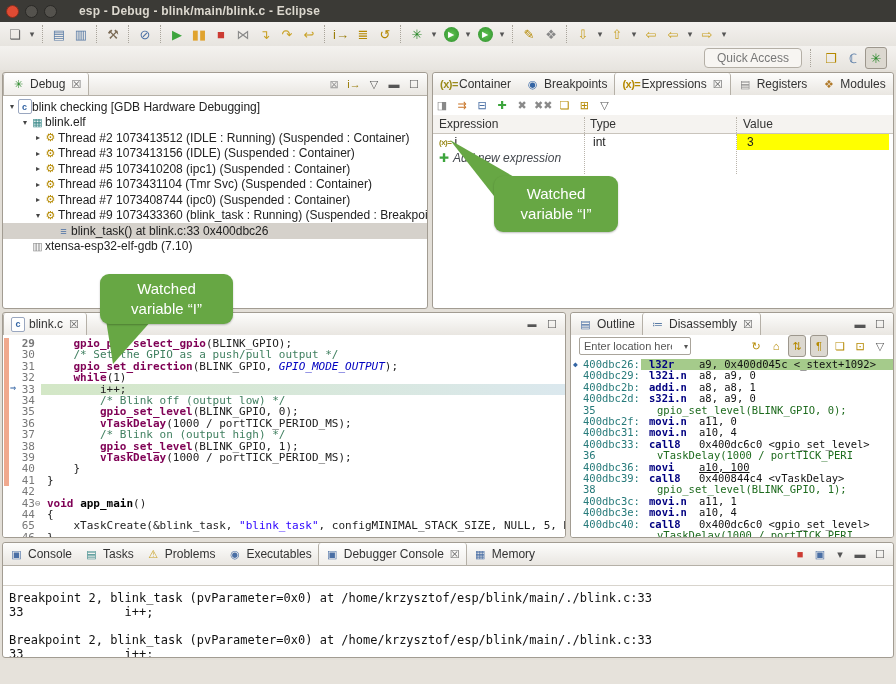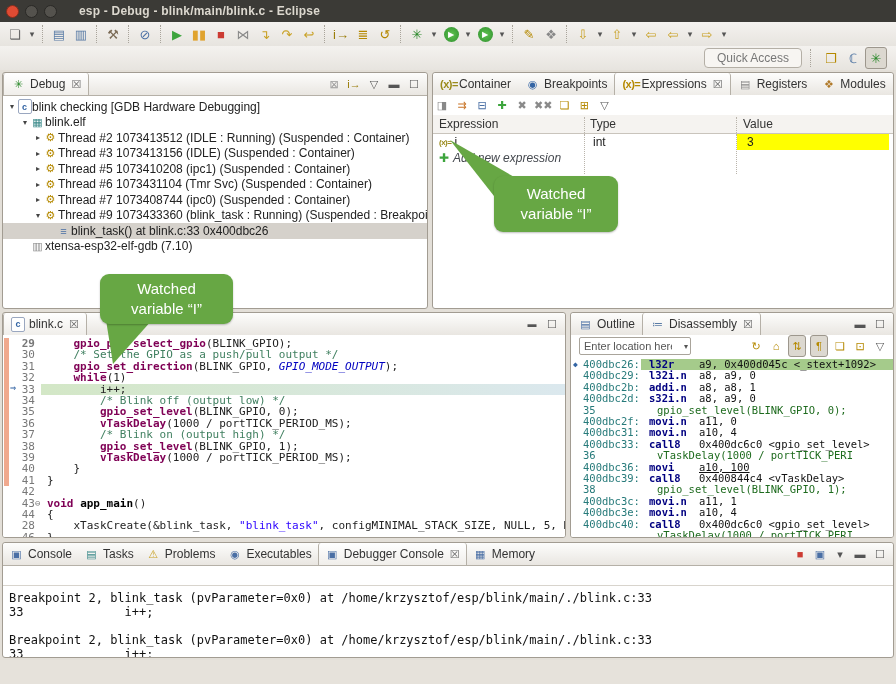--- a/index.html
+++ b/index.html
@@ -343,21 +343,21 @@
       <span class="salmon" style="top: 139.8px; height: 11.4px;"></span>
       <span class="lnum ed" style="top: 139.8px; left: 6px;">41</span>
       <span class="edline" style="top: 139.8px; left: 44px;"><span>}</span></span>
       <span class="lnum ed" style="top: 151.2px; left: 6px;">42</span>
       <span class="edline" style="top: 151.2px; left: 44px;"></span>
       <span class="lnum ed" style="top: 162.6px; left: 6px;">43</span>
       <span style="position: absolute; left: 32px; top: 162.6px; color: rgb(119, 119, 119); font-size: 9px;">⊖</span>
       <span class="edline" style="top: 162.6px; left: 44px;"><span class="k">void</span><span> </span><span class="fd">app_main</span><span>()</span></span>
       <span class="lnum ed" style="top: 174px; left: 6px;">44</span>
       <span class="edline" style="top: 174px; left: 44px;"><span>{</span></span>
-      <span class="lnum ed" style="top: 185.4px; left: 6px;">28</span>
+      <span class="lnum ed" style="top: 185.4px; left: 6px;">65</span>
       <span class="edline" style="top: 185.4px; left: 44px;"><span>    xTaskCreate(&amp;blink_task, </span><span class="s">"blink_task"</span><span>, configMINIMAL_STACK_SIZE, NULL, 5, NULL);</span></span>
       <span class="lnum ed" style="top: 196.8px; left: 6px;">46</span>
       <span class="edline" style="top: 196.8px; left: 44px;"><span>}</span></span>
     </div>
 </div>
 
 <div class="panel" id="disasmPanel" style="left:570px;top:312px;width:324px;height:226px">
   <div class="tabbar" id="disasmTabs">
       <div class="tab">
         <span class="ticn" style="color: rgb(74, 111, 165);">▤</span>

